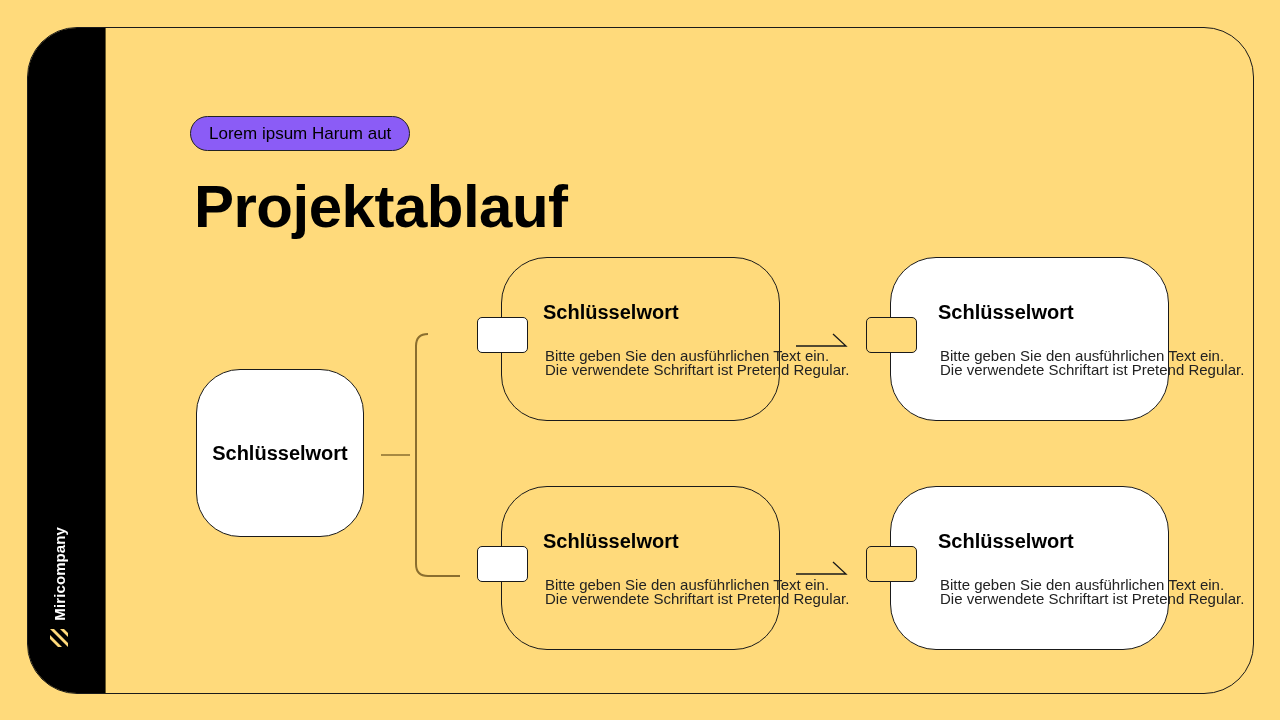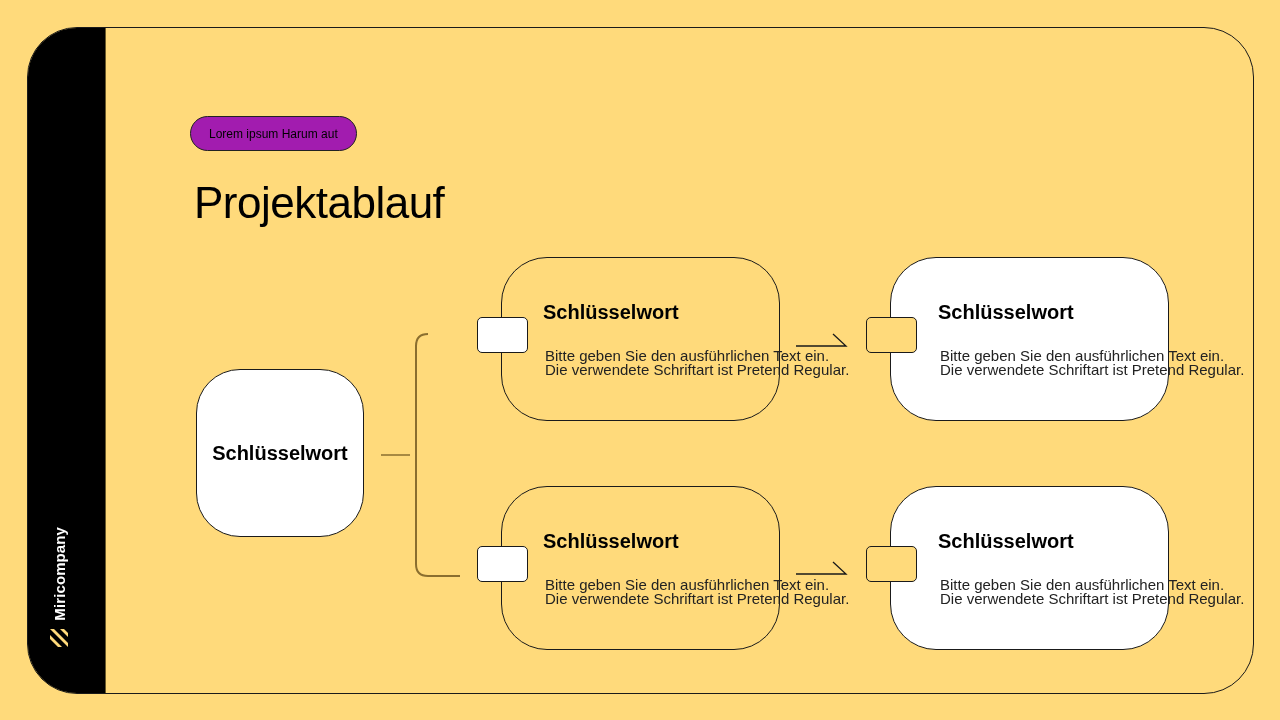--- a/index.html
+++ b/index.html
@@ -42,29 +42,29 @@
     }
     .brand-logo { width: 18px; height: 18px; }
 
     .tag-pill {
       position: absolute;
       left: 162px; top: 88px;
       height: 35px;
       padding: 8px 18px;
       border: 1.2px solid #222;
       border-radius: 18px;
-      background: #a21caf;
+      background: #8b5cf6;
       display: flex; align-items: center;
-      font-size: 12px;
+      font-size: 17px;
     }
     .page-title {
       position: absolute;
-      left: 166px; top: 150px;
-      font-size: 44px;
-      font-weight: 400;
+      left: 166px; top: 144px;
+      font-size: 60px;
+      font-weight: 700;
       letter-spacing: -0.5px;
     }
 
     .node {
       position: absolute;
       border: 1.5px solid #1a1a1a;
       background: #fff;
     }
     .root-node {
       left: 168px; top: 341px;

